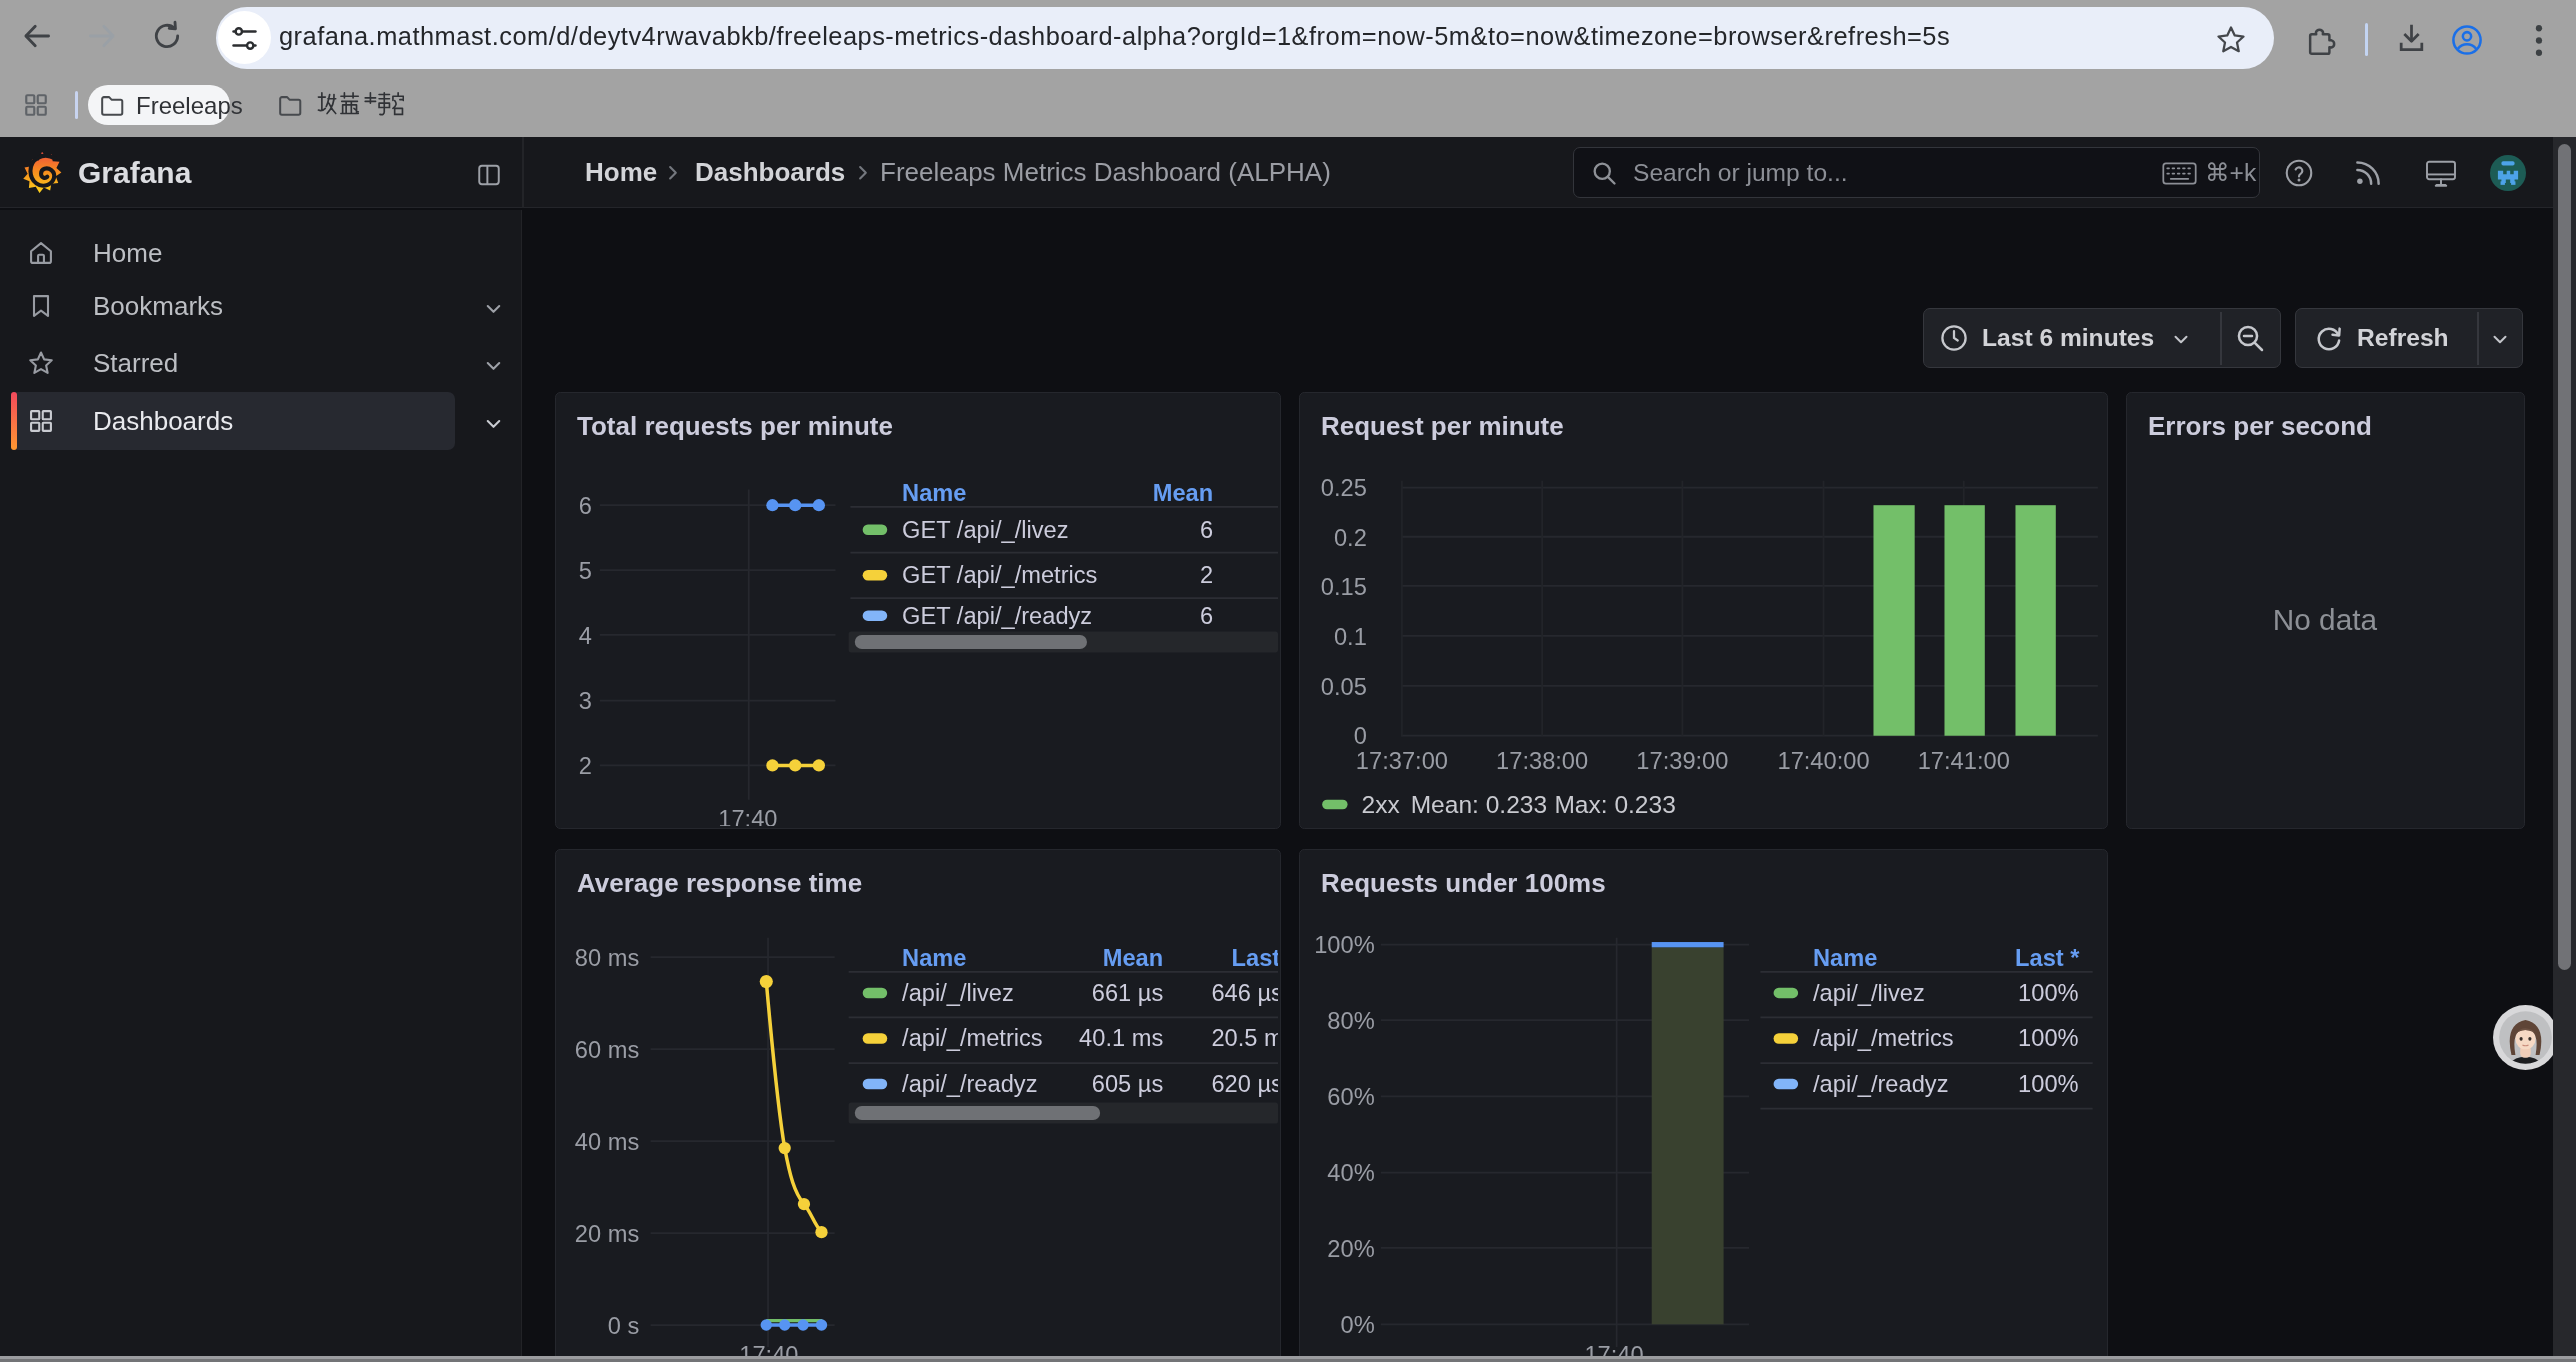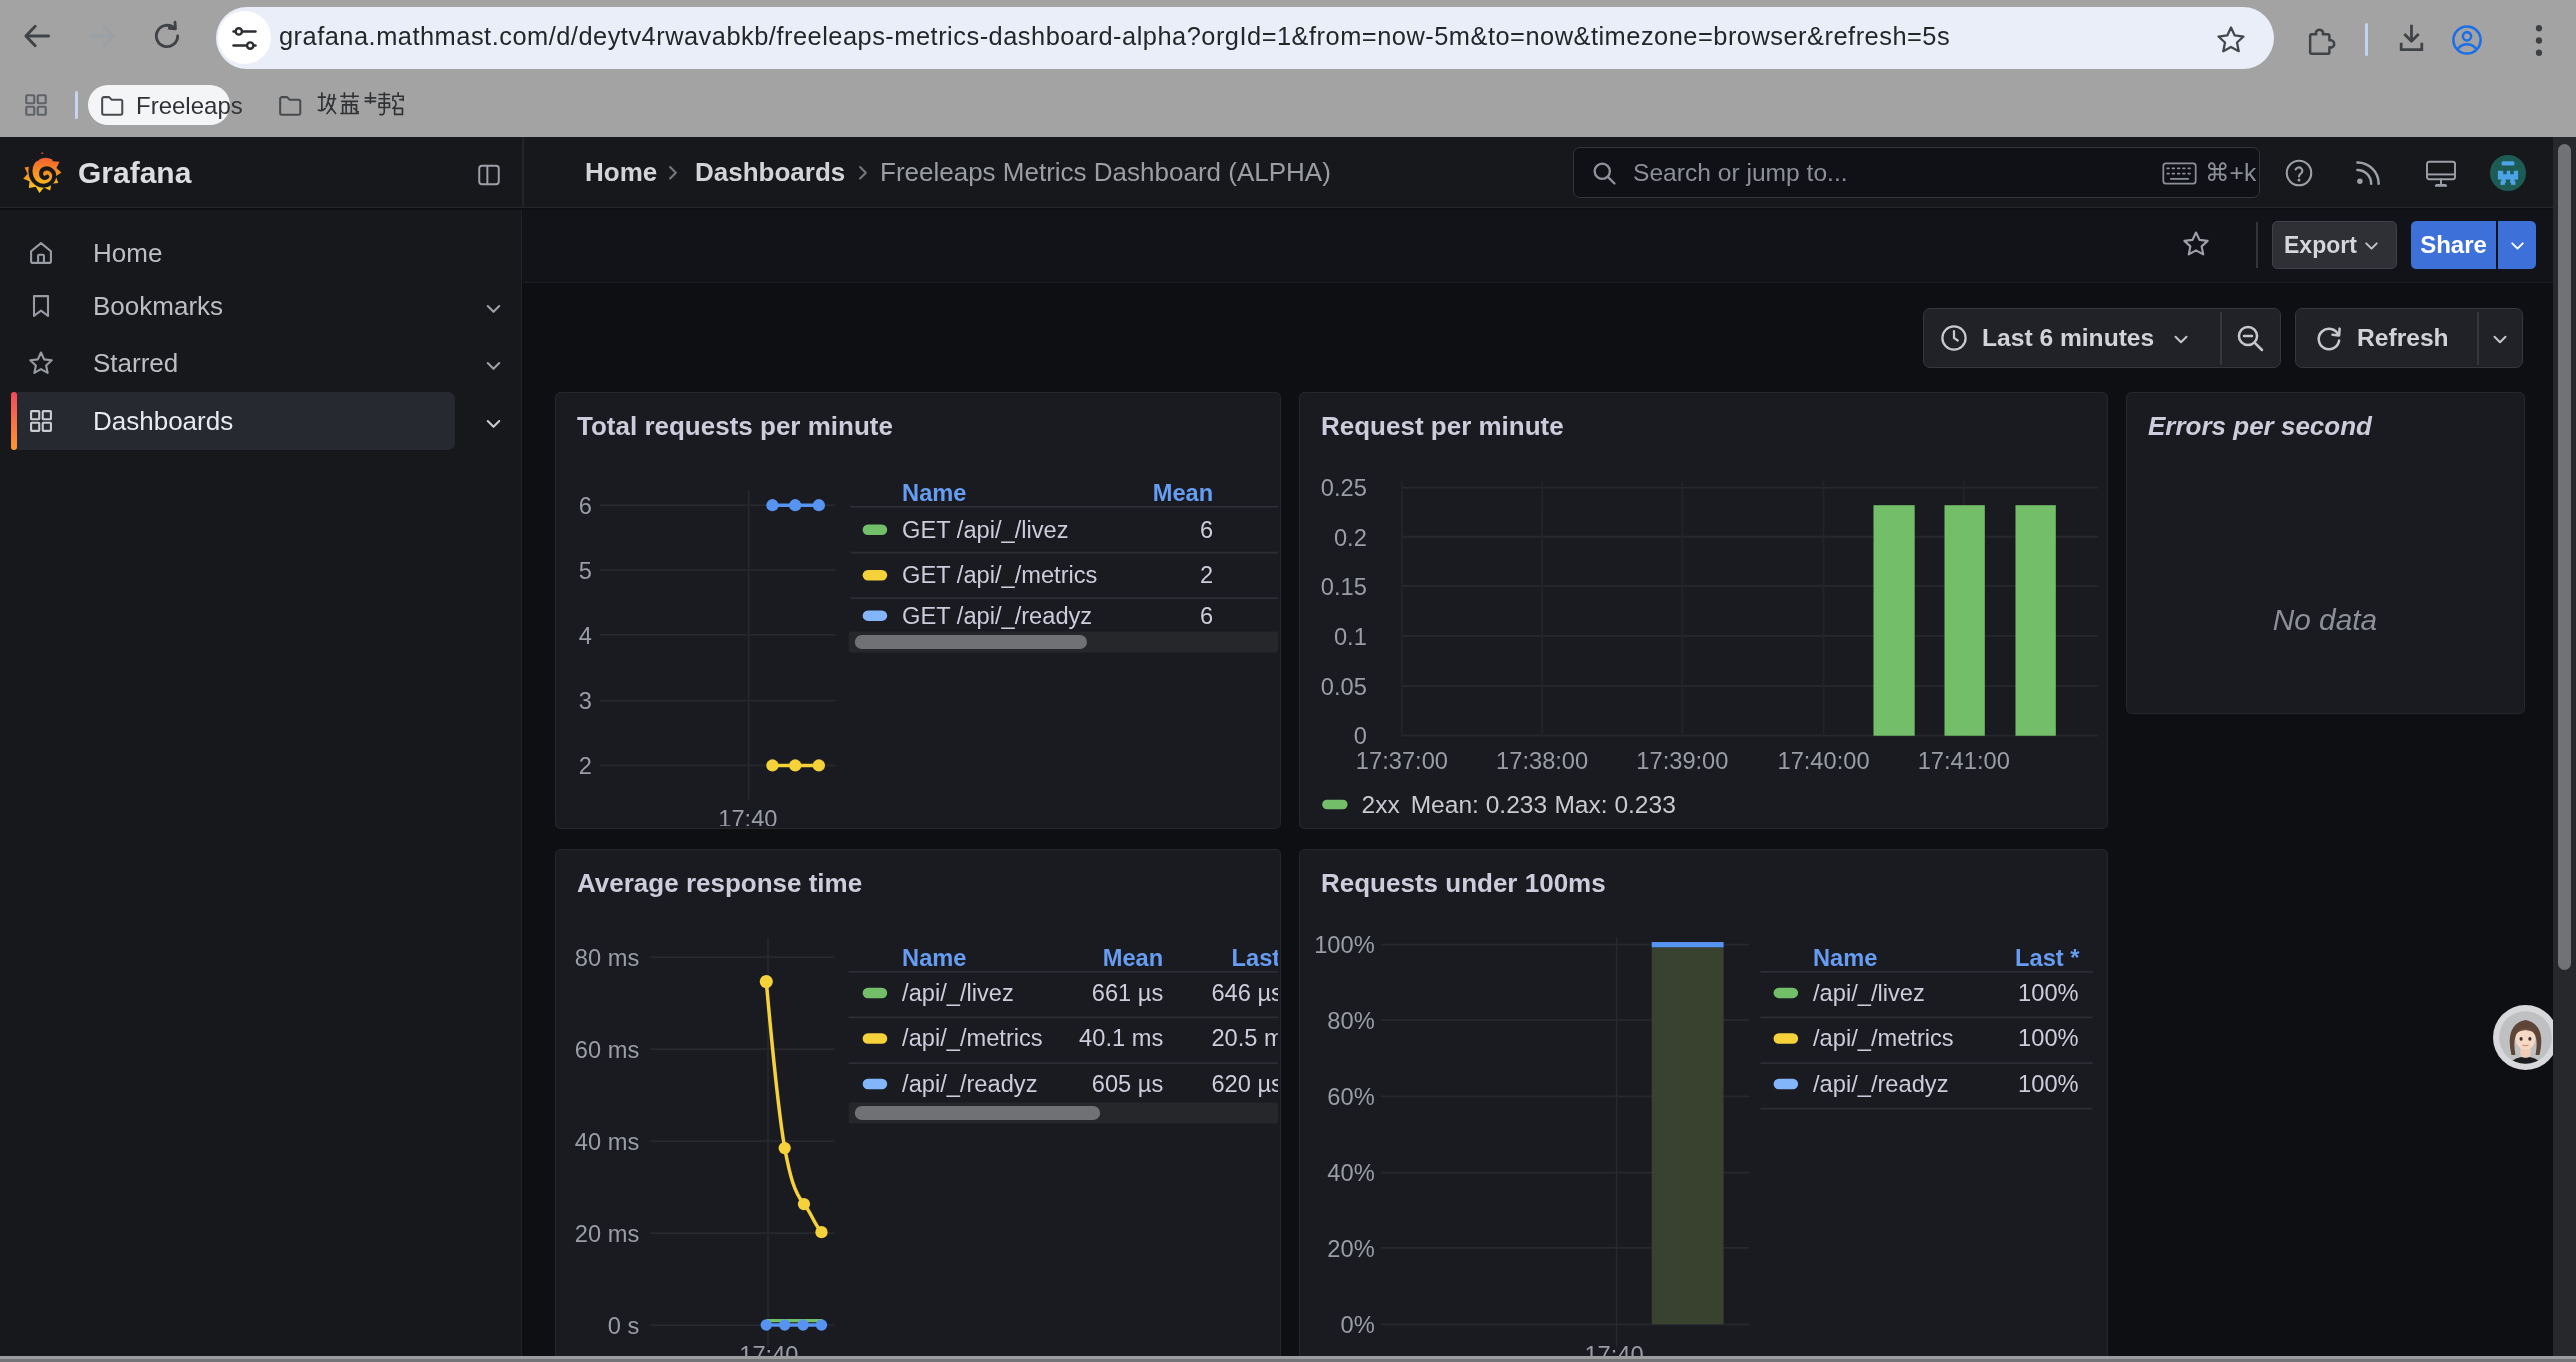--- a/index.html
+++ b/index.html
@@ -225,37 +225,20 @@
             <rect x="3.5" y="13.5" width="7" height="7" rx="0.5"></rect>
             <rect x="13.5" y="13.5" width="7" height="7" rx="0.5"></rect>
           </svg>
         <div class="mtxt" style="color:#e9eaee">Dashboards</div>
         <svg class="abs" style="left:482px;top:19px" width="23" height="23" viewBox="0 0 24 24" fill="none" stroke="#c9cbd1" stroke-width="2.2" stroke-linecap="round" stroke-linejoin="round">
             <path d="M6 9.5 L12 15.5 L18 9.5"></path>
           </svg>
       </div>
 
     </div>
-    <div id="toolbar">
-      <svg class="abs" style="left:1658px;top:19px" width="30" height="30" viewBox="0 0 24 24" fill="none" stroke="#9da0a7" stroke-width="1.7" stroke-linejoin="round">
-          <path d="M12 2.8 L14.8 8.7 L21.3 9.5 L16.5 13.9 L17.8 20.3 L12 17.1 L6.2 20.3 L7.5 13.9 L2.7 9.5 L9.2 8.7 Z"></path>
-        </svg>
-      <div class="abs" style="left:1733px;top:12.3px;width:1.8px;height:46px;background:#33353a"></div>
-      <div class="abs" style="left:1749px;top:11.4px;width:125px;height:48px;background:#2e3036;border:1.8px solid #404249;border-radius:5.3px;"></div>
-      <div class="abs" style="left:1761px;top:11.4px;height:48px;line-height:48px;font-size:23px;font-weight:700;color:#d6d7db;">Export</div>
-      <svg class="abs" style="left:1838px;top:25.4px" width="21" height="21" viewBox="0 0 24 24" fill="none" stroke="#c3c5ca" stroke-width="2.2" stroke-linecap="round" stroke-linejoin="round">
-          <path d="M6 9.5 L12 15.5 L18 9.5"></path>
-        </svg>
-      <div class="abs" style="left:1888px;top:11.4px;width:85px;height:48px;background:#3d71d9;border-radius:5.3px 0 0 5.3px;"></div>
-      <div class="abs" style="left:1888px;top:11.4px;width:85px;height:48px;line-height:48px;font-size:24px;font-weight:700;color:#ffffff;text-align:center;">Share</div>
-      <div class="abs" style="left:1975px;top:11.4px;width:38px;height:48px;background:#3d71d9;border-radius:0 5.3px 5.3px 0;"></div>
-      <svg class="abs" style="left:1984px;top:25.4px" width="21" height="21" viewBox="0 0 24 24" fill="none" stroke="#ffffff" stroke-width="2.2" stroke-linecap="round" stroke-linejoin="round">
-          <path d="M6 9.5 L12 15.5 L18 9.5"></path>
-        </svg>
-    </div>
     <div id="content" style="position:absolute;left:523px;top:146px;width:2053px;height:1080px;">
 
       <div class="abs" style="left:1400px;top:25.4px;width:358px;height:60px;background:#202227;border:1.8px solid #35373d;border-radius:7px;"></div>
       <div class="abs" style="left:1697px;top:29px;width:1.8px;height:53px;background:#35373d"></div>
       <svg class="abs" style="left:1416px;top:40px" width="30" height="30" viewBox="0 0 24 24" fill="none" stroke="#c6c8cd" stroke-width="1.8">
           <circle cx="12" cy="12" r="9.3"></circle>
           <path d="M12 6.5 V12 L15 14" stroke-linecap="round"></path>
         </svg>
       <div class="abs" style="left:1459px;top:25.4px;height:60px;line-height:60px;font-size:24.6px;font-weight:700;color:#d2d3d7;">Last 6 minutes</div>
       <svg class="abs" style="left:1647px;top:45px" width="22" height="22" viewBox="0 0 24 24" fill="none" stroke="#c3c5ca" stroke-width="2.2" stroke-linecap="round" stroke-linejoin="round">
@@ -358,21 +341,21 @@
               <rect x="816" y="128" width="46" height="263"></rect>
           </g>
           <rect x="25" y="464" width="29" height="11" rx="5.5" fill="#73bf69"></rect>
           <g font-size="28" fill="#c9cad0">
             <text x="70" y="479">2xx</text>
               <text x="126" y="479">Mean: 0.233</text>
               <text x="290" y="479">Max: 0.233</text>
           </g>
         </svg>
       </div>
-      <div class="panel" id="p3" style="left:1603px;top:109px;width:399px;height:322px;font-style:italic;">
+      <div class="panel" id="p3" style="left:1603px;top:109px;width:399px;height:437px;">
         <div class="ptitle">Errors per second</div>
         <svg class="abs" style="left:0;top:0" width="395" height="433" viewBox="0 0 451 494">
           <text x="226" y="270" font-size="34" fill="#8d9096" text-anchor="middle">No data</text>
         </svg>
       </div>
       <div class="panel" id="p4" style="left:32px;top:566px;width:726px;height:537px;">
         <div class="ptitle">Average response time</div>
         <svg class="abs" style="left:0;top:0" width="722" height="533" viewBox="0 0 824 608">
           <g font-size="27" fill="#9a9da5" text-anchor="end">
             <text x="95" y="132">80 ms</text>

